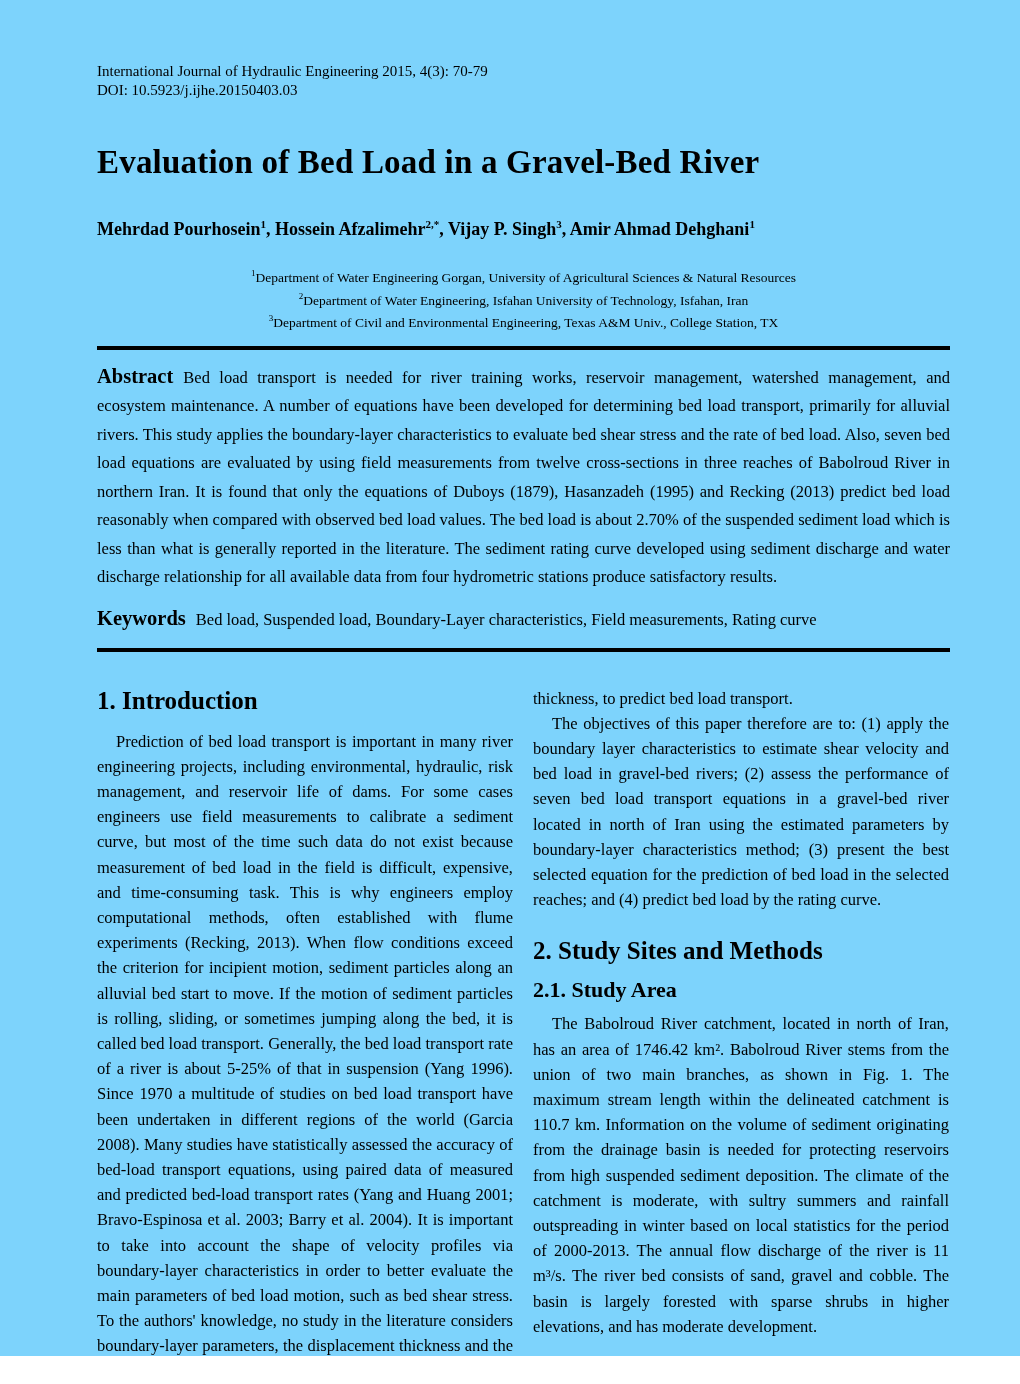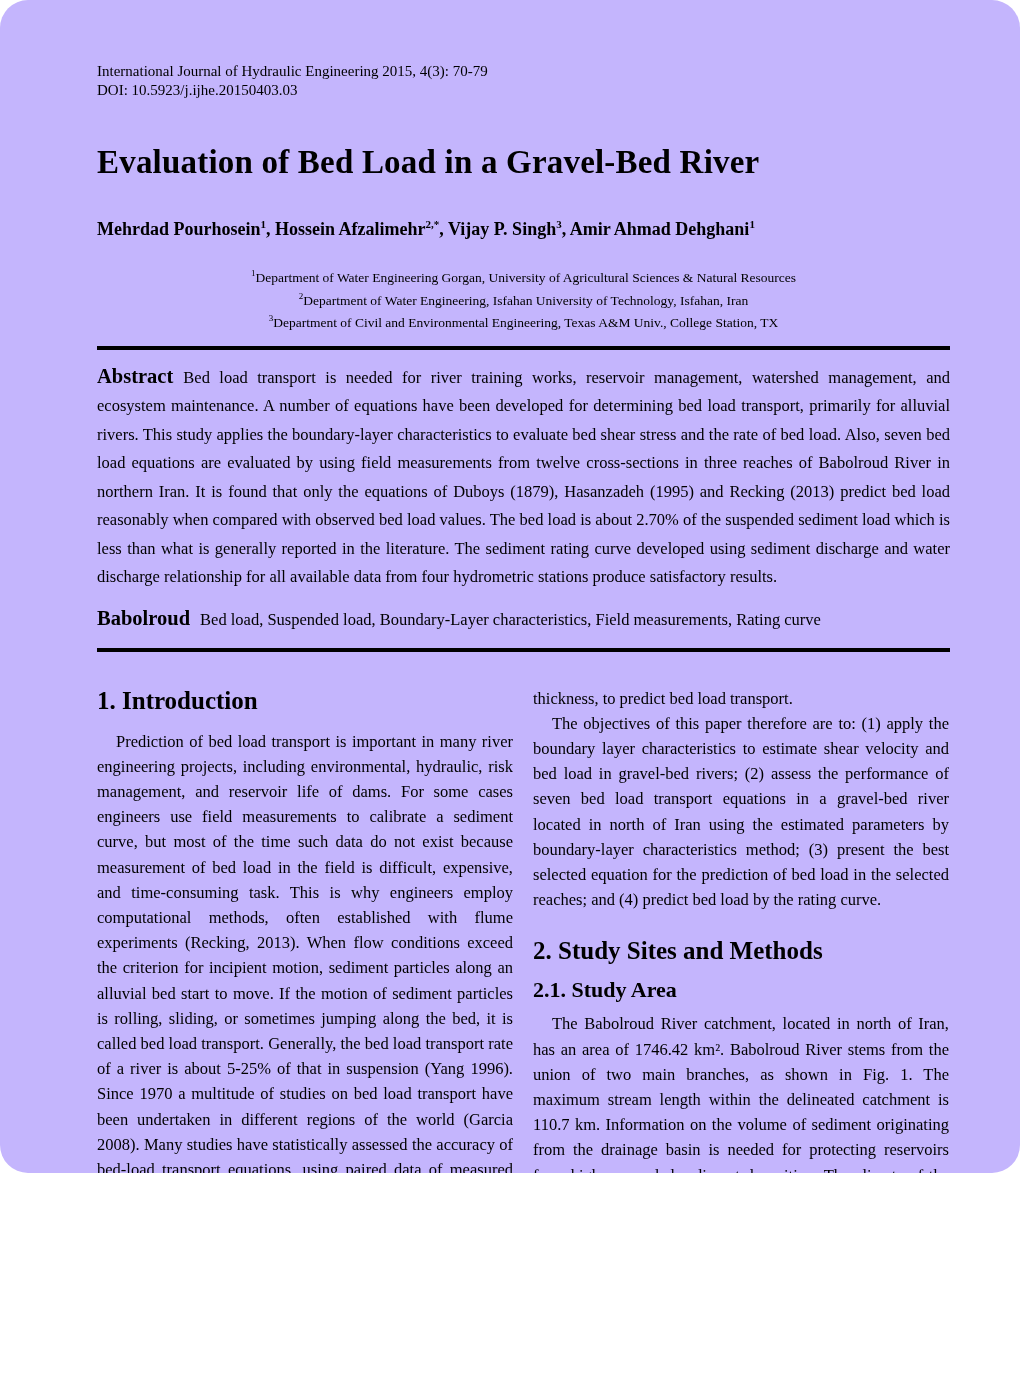--- a/index.html
+++ b/index.html
@@ -1,22 +1,22 @@
 <!DOCTYPE html>
 <html><head>
 <meta charset="utf-8">
 <style>
   * { margin:0; padding:0; box-sizing:border-box; }
   html,body { background:#fff; }
   .page {
-    width:1020px; height:1173px;
-    background:#c4b5fd; color:#000;
+    width:1020px; height:1356px;
+    background:#7dd3fc; color:#000;
     font-family:"Liberation Serif","DejaVu Serif",serif;
     padding:62px 70px 0 97px;
-    position:relative; overflow:hidden;border-radius:28px;
+    position:relative; overflow:hidden;
   }
   .journal-header { font-size:15px; line-height:19px; }
   .paper-title {
     text-align:left; font-size:33px; font-weight:bold;
     margin-top:42px; line-height:40px; letter-spacing:0.2px;
   }
   .author-line {
     text-align:left; font-size:18px; font-weight:bold; margin-top:36px;
   }
   .author-line sup { font-size:11px; font-weight:bold; }
@@ -65,21 +65,21 @@
     <div><sup>3</sup><span>Department of Civil and Environmental Engineering, Texas A&amp;M Univ., College Station, TX</span></div>
   </div>
 
   <div class="rule-double"></div>
 
   <div class="abstract-block">
     <span class="inline-label">Abstract</span><span>Bed load transport is needed for river training works, reservoir management, watershed management, and ecosystem maintenance. A number of equations have been developed for determining bed load transport, primarily for alluvial rivers. This study applies the boundary-layer characteristics to evaluate bed shear stress and the rate of bed load. Also, seven bed load equations are evaluated by using field measurements from twelve cross-sections in three reaches of Babolroud River in northern Iran. It is found that only the equations of Duboys (1879), Hasanzadeh (1995) and Recking (2013) predict bed load reasonably when compared with observed bed load values. The bed load is about 2.70% of the suspended sediment load which is less than what is generally reported in the literature. The sediment rating curve developed using sediment discharge and water discharge relationship for all available data from four hydrometric stations produce satisfactory results.</span>
   </div>
 
   <div class="keywords-block">
-    <span class="inline-label">Babolroud</span><span>Bed load, Suspended load, Boundary-Layer characteristics, Field measurements, Rating curve</span>
+    <span class="inline-label">Keywords</span><span>Bed load, Suspended load, Boundary-Layer characteristics, Field measurements, Rating curve</span>
   </div>
 
   <div class="rule-double"></div>
 
   <div class="columns">
 
     <div class="col">
       <h2 class="section-heading">1. Introduction</h2>
       <p class="body-par indent">Prediction of bed load transport is important in many river engineering projects, including environmental, hydraulic, risk management, and reservoir life of dams. For some cases engineers use field measurements to calibrate a sediment curve, but most of the time such data do not exist because measurement of bed load in the field is difficult, expensive, and time-consuming task. This is why engineers employ computational methods, often established with flume experiments (Recking, 2013). When flow conditions exceed the criterion for incipient motion, sediment particles along an alluvial bed start to move. If the motion of sediment particles is rolling, sliding, or sometimes jumping along the bed, it is called bed load transport. Generally, the bed load transport rate of a river is about 5-25% of that in suspension (Yang 1996). Since 1970 a multitude of studies on bed load transport have been undertaken in different regions of the world (Garcia 2008). Many studies have statistically assessed the accuracy of bed-load transport equations, using paired data of measured and predicted bed-load transport rates (Yang and Huang 2001; Bravo-Espinosa et al. 2003; Barry et al. 2004). It is important to take into account the shape of velocity profiles via boundary-layer characteristics in order to better evaluate the main parameters of bed load motion, such as bed shear stress. To the authors' knowledge, no study in the literature considers boundary-layer parameters, the displacement thickness and the momentum</p>
 

